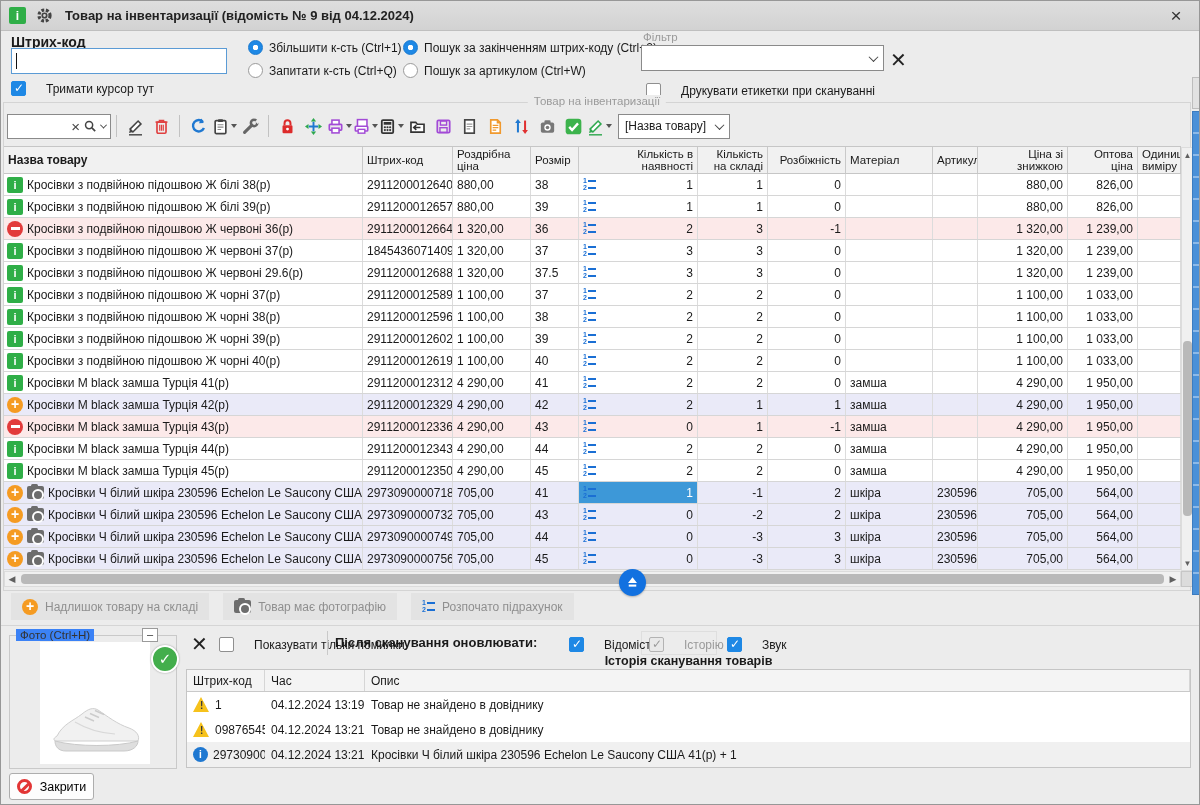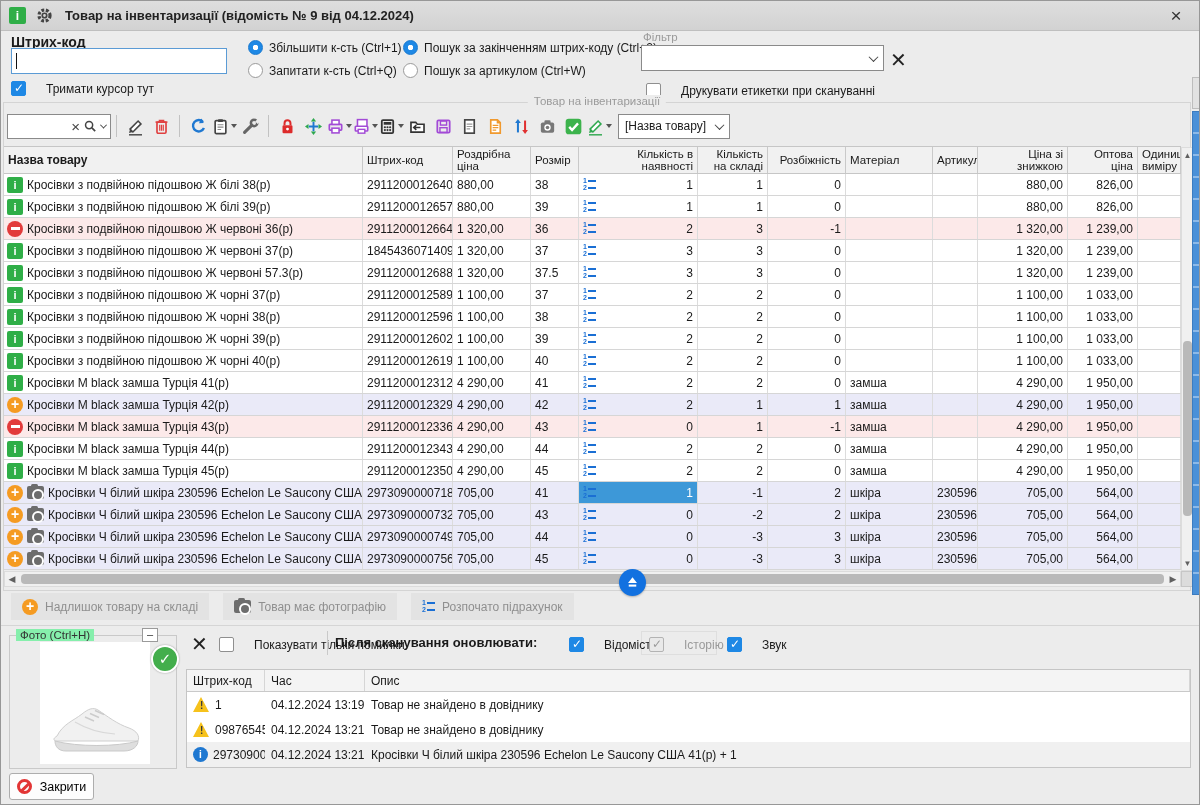--- a/index.html
+++ b/index.html
@@ -87,21 +87,21 @@
   .side-grip { position:absolute; left:1191px; top:76px; width:9px; height:32px; background:#e2e2e2; border:1px solid #bdbdbd; }
   .side-strip { position:absolute; left:1191px; top:110px; width:9px; height:484px; background:repeating-linear-gradient(to bottom,#4a90d8 0 20px,#8db9e8 20px 22px); border:1px solid #3c7cc0; }
 
   
   .legend { position:absolute; left:10px; top:592px; display:flex; gap:14px; }
   .chip { height:27px; background:#e3e3e3; display:flex; align-items:center; gap:7px; padding:0 11px; color:#8f8f8f; font-size:12px; }
 
   
   .bottom-sep { position:absolute; left:0; top:624px; width:100%; height:1px; background:#d5d5d5; }
   .photo-box { position:absolute; left:8px; top:634px; width:168px; height:134px; border:1px solid #c9c9c9; }
-  .photo-cap { position:absolute; left:6px; top:-7px; background:#86efac; padding:0 4px; font-size:11.5px; color:#333; }
+  .photo-cap { position:absolute; left:6px; top:-7px; background:#3b82f6; padding:0 4px; font-size:11.5px; color:#333; }
   .photo-min { position:absolute; right:18px; top:-8px; width:16px; height:14px; background:#fff; border:1px solid #9a9a9a; font-size:11px; line-height:11px; text-align:center; color:#333; }
   .photo-img { position:absolute; left:30px; top:6px; width:110px; height:122px; background:#fff; display:flex; align-items:flex-end; justify-content:center; }
   .bigcheck { position:absolute; left:150px; top:644px; width:28px; height:28px; background:#43ae4c; border:2px solid #fff; border-radius:50%; box-shadow:0 0 2px rgba(0,0,0,.35); color:#fff; font-weight:bold; font-size:15px; display:flex; align-items:center; justify-content:center; z-index:3; }
 
   .hist-clear { position:absolute; left:190px; top:633px; }
   .vline { position:absolute; left:326px; top:630px; width:1px; height:24px; background:#c9c9c9; }
   .upd-label { position:absolute; left:334px; top:634px; font-weight:bold; font-size:13px; }
   .dis-box { position:absolute; left:640px; top:630px; width:76px; height:24px; background:#ececec; border:1px solid #dedede; }
   .dis-lb { color:#9a9a9a; }
   .hist-title { position:absolute; left:185px; top:653px; width:1005px; text-align:center; font-weight:bold; font-size:12.5px; }
@@ -437,21 +437,21 @@
           <div class="c r" style="width: 78px;">0</div>
           <div class="c" style="width: 87px;"></div>
           <div class="c" style="width: 45px;"></div>
           <div class="c r" style="width: 90px;">1 320,00</div>
           <div class="c r" style="width: 70px;">1 239,00</div>
           <div class="c" style="width: 43px;"></div>
         </div>
         <div class="grow">
           <div class="c name-c" style="width: 359px;">
             <span class="ic-info">i</span>
-            <span>Кросівки з подвійною підошвою Ж червоні 57.3(р)</span>
+            <span>Кросівки з подвійною підошвою Ж червоні 29.6(р)</span>
           </div>
           <div class="c" style="width: 90px;">2911200012688</div>
           <div class="c" style="width: 78px;">1 320,00</div>
           <div class="c" style="width: 48px;">37.5</div>
           <div class="c r" style="width: 119px;">
             <span class="ic-list">
               <b>1</b>
               <b>2</b>
             </span>
             <span>3</span>
@@ -838,20 +838,21 @@
   </div>
   <div class="chk-row" style="left:648px; top:636px;">
     <span class="cb on dis"></span>
     <span class="dis-lb">Історію</span>
   </div>
   <div class="chk-row" style="left:726px; top:636px;">
     <span class="cb on"></span>
     <span>Звук</span>
   </div>
 
+  <div class="hist-title">Історія сканування товарів</div>
   <div class="hist-table">
     <div class="ht-head" id="hist-head">
         <div class="ht-hc" style="width: 78px;">Штрих-код</div>
         <div class="ht-hc" style="width: 100px;">Час</div>
         <div class="ht-hc" style="width: 825px;">Опис</div>
       </div>
     <div id="hist-body">
         <div class="ht-row">
           <div class="ht-c" style="width:78px">
             <span class="ic-warn"></span>

